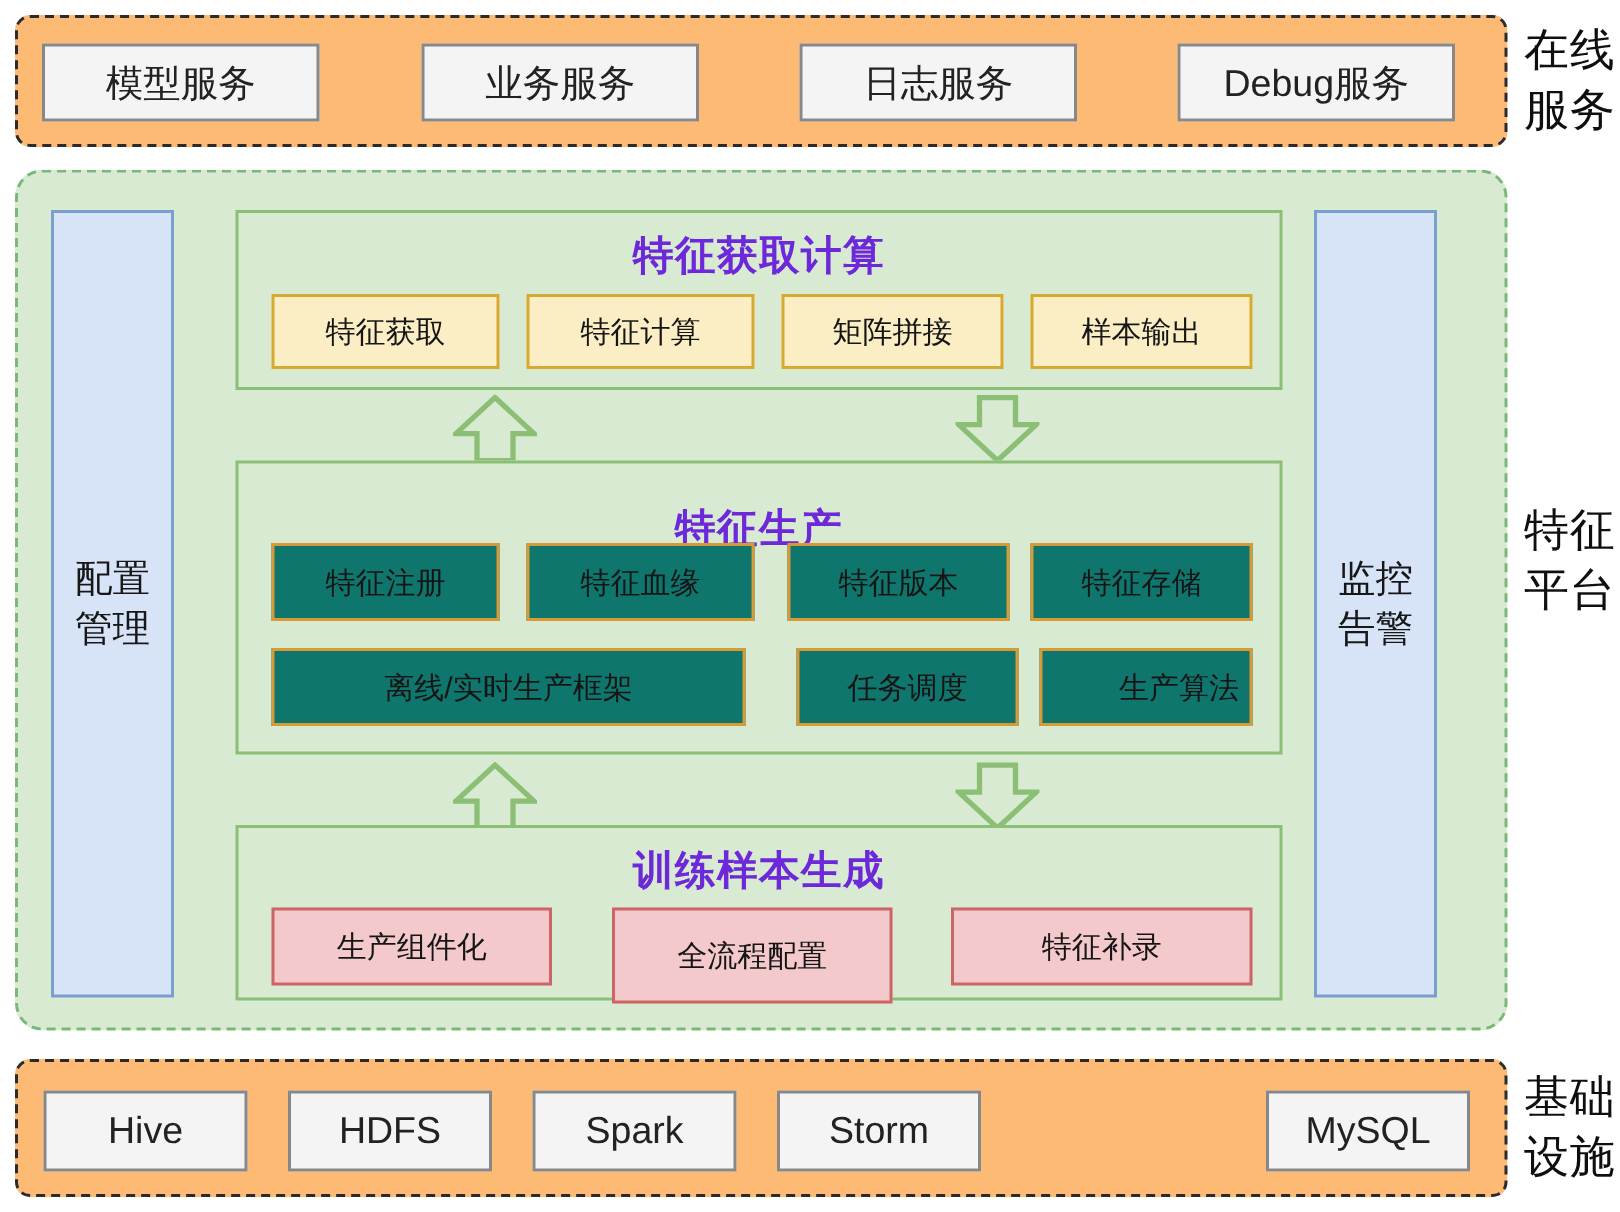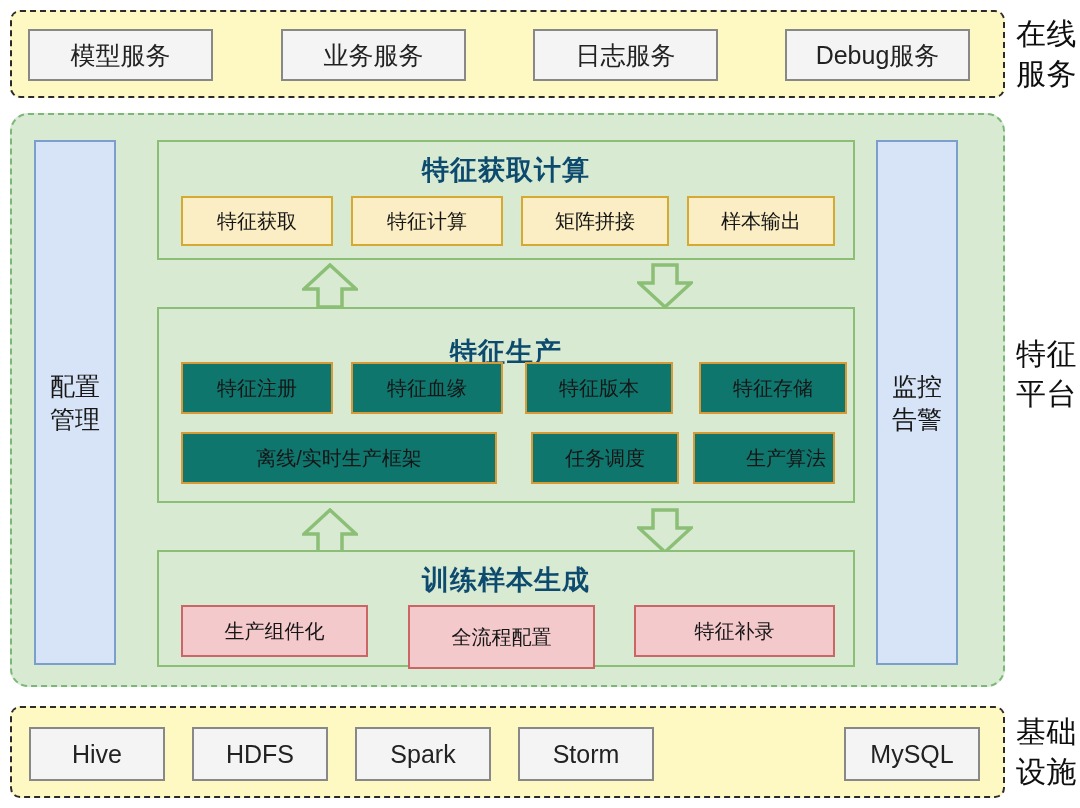--- a/index.html
+++ b/index.html
@@ -23,21 +23,21 @@
     height: 808px;
   }
 
   
   .abs { position: absolute; box-sizing: border-box; }
 
   
   .dash-group {
     border: 2.5px dashed #2b2b2b;
     border-radius: 10px;
-    background: #fef9c3;
+    background: #fdba74;
   }
 
   
   .platform {
     border: 2.5px dashed #7ab87a;
     border-radius: 18px;
     background: #d9ead3;
   }
 
   
@@ -82,21 +82,21 @@
   .panel {
     border: 2px solid #8cbf76;
     background: #d9ead3;
   }
   .panel-title {
     position: absolute;
     left: 0; right: 0;
     text-align: center;
     font-size: 27px;
     font-weight: bold;
-    color: #0c4a6e;
+    color: #6d28d9;
     letter-spacing: 1px;
   }
 
   
   .chip {
     display: flex;
     align-items: center;
     justify-content: center;
     font-size: 20px;
     color: #151515;
@@ -187,21 +187,21 @@
 
       <div class="abs chip chip-peach" style="left:22px; top:53px; width:152px; height:52px;">
         <span>特征注册</span>
       </div>
       <div class="abs chip chip-peach" style="left:192px; top:53px; width:152px; height:52px;">
         <span>特征血缘</span>
       </div>
       <div class="abs chip chip-peach" style="left:366px; top:53px; width:148px; height:52px;">
         <span>特征版本</span>
       </div>
-      <div class="abs chip chip-peach" style="left:528px; top:53px; width:148px; height:52px;margin-left:12px;">
+      <div class="abs chip chip-peach" style="left:528px; top:53px; width:148px; height:52px;">
         <span>特征存储</span>
       </div>
 
       <div class="abs chip chip-peach" style="left:22px; top:123px; width:316px; height:52px;">
         <span>离线/实时生产框架</span>
       </div>
       <div class="abs chip chip-peach" style="left:372px; top:123px; width:148px; height:52px;">
         <span>任务调度</span>
       </div>
       <div class="abs chip chip-peach" style="left:534px; top:123px; width:142px; height:52px;padding-left:44px;">

